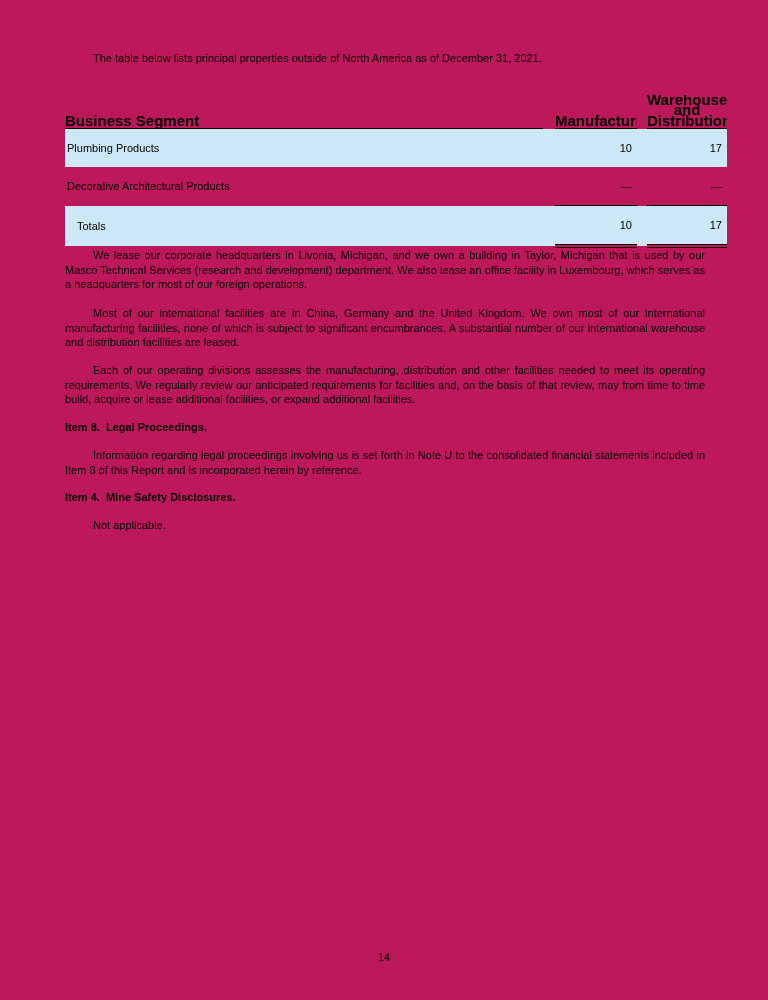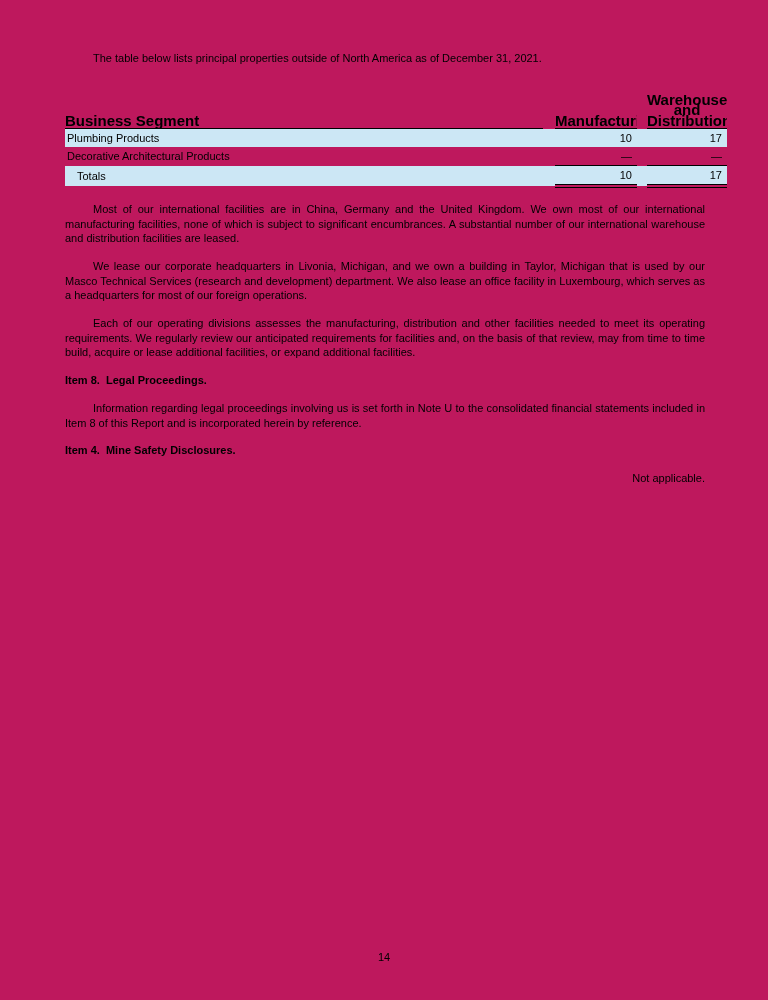--- a/index.html
+++ b/index.html
@@ -23,21 +23,21 @@
 
   
   table.props {
     border-collapse: collapse;
     table-layout: fixed;
     width: 662px;
   }
   .props th, .props td {
     font-size: 11px;
     line-height: 14px;
-    padding: 2px 0;
+    padding: 12px 0;
     overflow: hidden;
   }
   .props thead th {
     font-size: 15px;
     line-height: 10.5px;
     font-weight: bold;
     vertical-align: bottom;
     padding: 0 0 2px 0;
   }
   .props thead th.seg { text-align: left; border-bottom: 1.5px solid #000; }
@@ -62,21 +62,20 @@
     font-size: 11px; line-height: 14px;
     font-weight: bold;
     white-space: pre-wrap;
     margin: 2px 0 14px 0;
   }
   .plain {
     font-size: 11px; line-height: 14.5px;
     text-indent: 28px;
     width: 640px;
     margin-bottom: 13px;
-    text-align: right;
   }
 
   .page-number {
     position: absolute;
     top: 951px; left: 0;
     width: 768px;
     text-align: center;
     font-size: 11px;
   }
 </style>
@@ -123,23 +122,23 @@
         <tr class="hl row-tot">
           <td class="seg" style="background-color: rgb(204, 231, 245);">Totals</td>
           <td class="gapc" style="background-color: rgb(204, 231, 245);"></td>
           <td class="num" style="background-color: rgb(204, 231, 245);">10</td>
           <td class="gapc" style="background-color: rgb(204, 231, 245);"></td>
           <td class="num" style="background-color: rgb(204, 231, 245);">17</td>
         </tr>
       </tbody>
     </table>
 
+    <p class="para">We lease our corporate headquarters in Livonia, Michigan, and we own a building in Taylor, Michigan that is used by our Masco Technical Services (research and development) department. We also lease an office facility in Luxembourg, which serves as a headquarters for most of our foreign operations.</p>
+
     <p class="para first-after-table">Most of our international facilities are in China, Germany and the United Kingdom. We own most of our international manufacturing facilities, none of which is subject to significant encumbrances. A substantial number of our international warehouse and distribution facilities are leased.</p>
-
-    <p class="para">We lease our corporate headquarters in Livonia, Michigan, and we own a building in Taylor, Michigan that is used by our Masco Technical Services (research and development) department. We also lease an office facility in Luxembourg, which serves as a headquarters for most of our foreign operations.</p>
 
     <p class="para">Each of our operating divisions assesses the manufacturing, distribution and other facilities needed to meet its operating requirements. We regularly review our anticipated requirements for facilities and, on the basis of that review, may from time to time build, acquire or lease additional facilities, or expand additional facilities.</p>
 
     <h2 class="heading">Item 8.  Legal Proceedings.</h2>
 
     <p class="para">Information regarding legal proceedings involving us is set forth in Note U to the consolidated financial statements included in Item 8 of this Report and is incorporated herein by reference.</p>
 
     <h2 class="heading">Item 4.  Mine Safety Disclosures.</h2>
 
     <p class="plain">Not applicable.</p>

